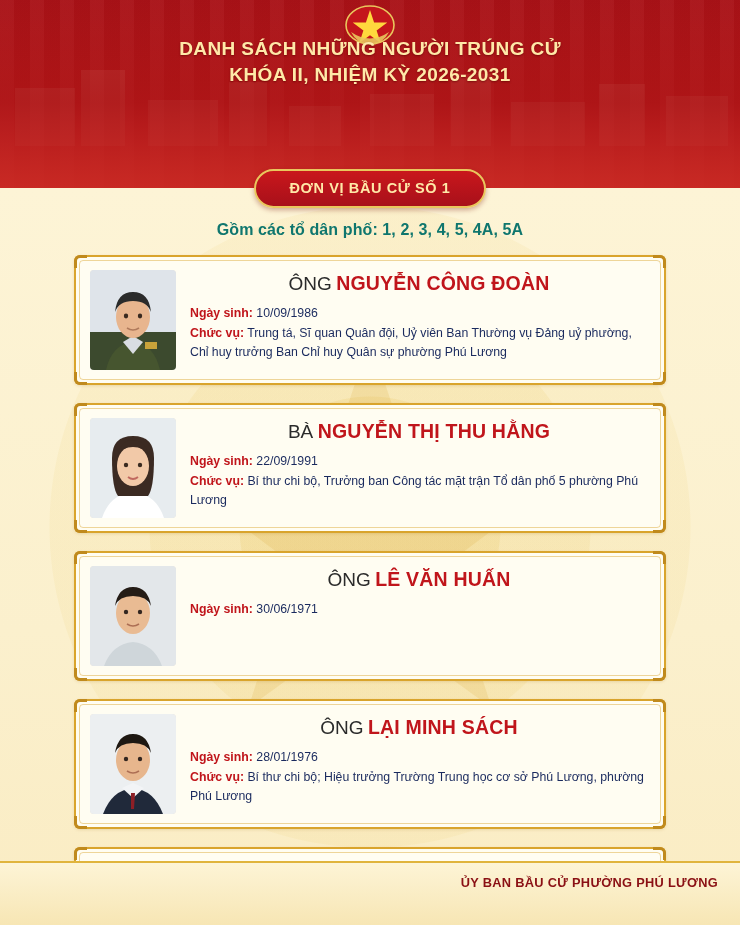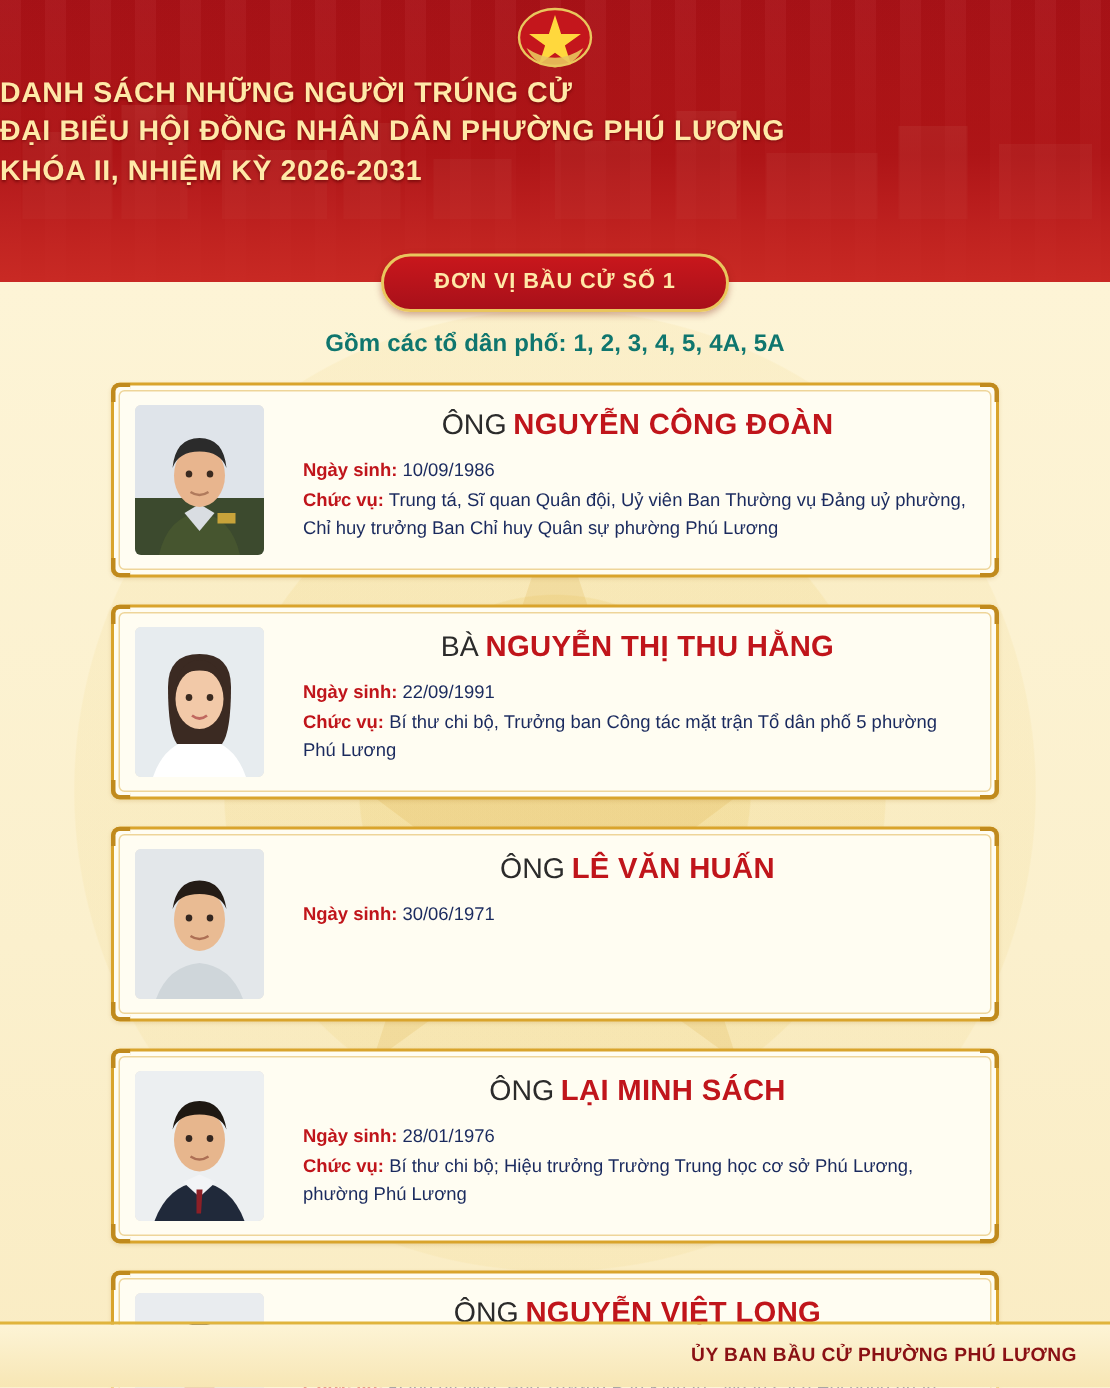--- a/index.html
+++ b/index.html
@@ -38,21 +38,22 @@
     left: 50%;
     transform: translateX(-50%);
     top: 4px;
     width: 54px;
     height: 44px;
     z-index: 4;
   }
   .header-text {
     position: relative;
     z-index: 5;
-    padding-top: 50px;
+    text-align: center;
+    padding-top: 36px;
   }
   .header-text .line {
     color: #ffe9a8;
     font-weight: bold;
     letter-spacing: .4px;
     text-shadow: 0 1px 2px rgba(90,0,0,.6);
   }
   .h-l1 { font-size: 19px; line-height: 25px; }
   .h-l2 { font-size: 19px; line-height: 26px; }
   .h-l3 { font-size: 19px; line-height: 28px; }
@@ -107,21 +108,21 @@
     padding: 16px 74px 0 74px;
   }
   .card {
     position: relative;
     background: #fffdf2;
     border: 2px solid #d9a42c;
     border-radius: 6px;
     margin-bottom: 18px;
     padding: 13px 16px 13px 14px;
     display: flex;
-    gap: 26px;
+    gap: 14px;
     box-shadow: 0 1px 3px rgba(160,110,20,.18);
   }
   .card::before {
     content:"";
     position:absolute; inset:3px;
     border:1px solid rgba(217,164,44,.45);
     border-radius: 4px;
     pointer-events:none;
   }
   .corner {
@@ -166,21 +167,21 @@
     letter-spacing: .2px;
   }
   .field { font-size: 12.3px; line-height: 19px; color: #1a2a5e; }
   .field .lbl { color: #c0151b; font-weight: bold; }
   .field.dob { margin-bottom: 1px; }
 
   
   .footer {
     position: absolute;
     bottom: 0; left: 0; right: 0;
-    height: 44px;
+    height: 64px;
     background: linear-gradient(180deg,#fdf4d6 0%, #f7e6b4 100%);
     border-top: 2px solid #e0b43d;
     z-index: 4;
   }
   .footer-text {
     position: absolute;
     right: 22px;
     top: 12px;
     font-size: 12.8px;
     font-weight: bold;
@@ -207,21 +208,20 @@
   <div class="header-photo-overlay"></div>
 
   <svg class="emblem" viewBox="0 0 54 44">
     <ellipse cx="27" cy="21" rx="24" ry="19" fill="#c4161c" stroke="#e9c65d" stroke-width="1.6"></ellipse>
     <path d="M27 6 l4.1 12.6 h13.2 l-10.7 7.8 4.1 12.6 L27 31.2 l-10.7 7.8 4.1-12.6 -10.7-7.8 h13.2 z" fill="#ffd83d"></path>
     <path d="M8 28 q19 13 38 0 q-6 12 -19 13 q-13 -1 -19 -13z" fill="#e9c65d" opacity=".9"></path>
   </svg>
 
   <div class="header-text">
     <div class="line h-l1">DANH SÁCH NHỮNG NGƯỜI TRÚNG CỬ</div>
-    <div class="line h-l2">ĐẠI BIỂU HỘI ĐỒNG NHÂN DÂN PHƯỜNG PHÚ LƯƠNG</div>
     <div class="line h-l3">KHÓA II, NHIỆM KỲ 2026-2031</div>
   </div>
 </div>
 
 <div class="bg-pattern"></div>
 <svg class="bg-star" viewBox="0 0 100 100">
   <path d="M50 2 l11 33 h35 l-28 21 11 34 -29-21 -29 21 11-34 -28-21 h35 z" fill="#d9a42c"></path>
 </svg>
 
 <div class="unit-wrap">

